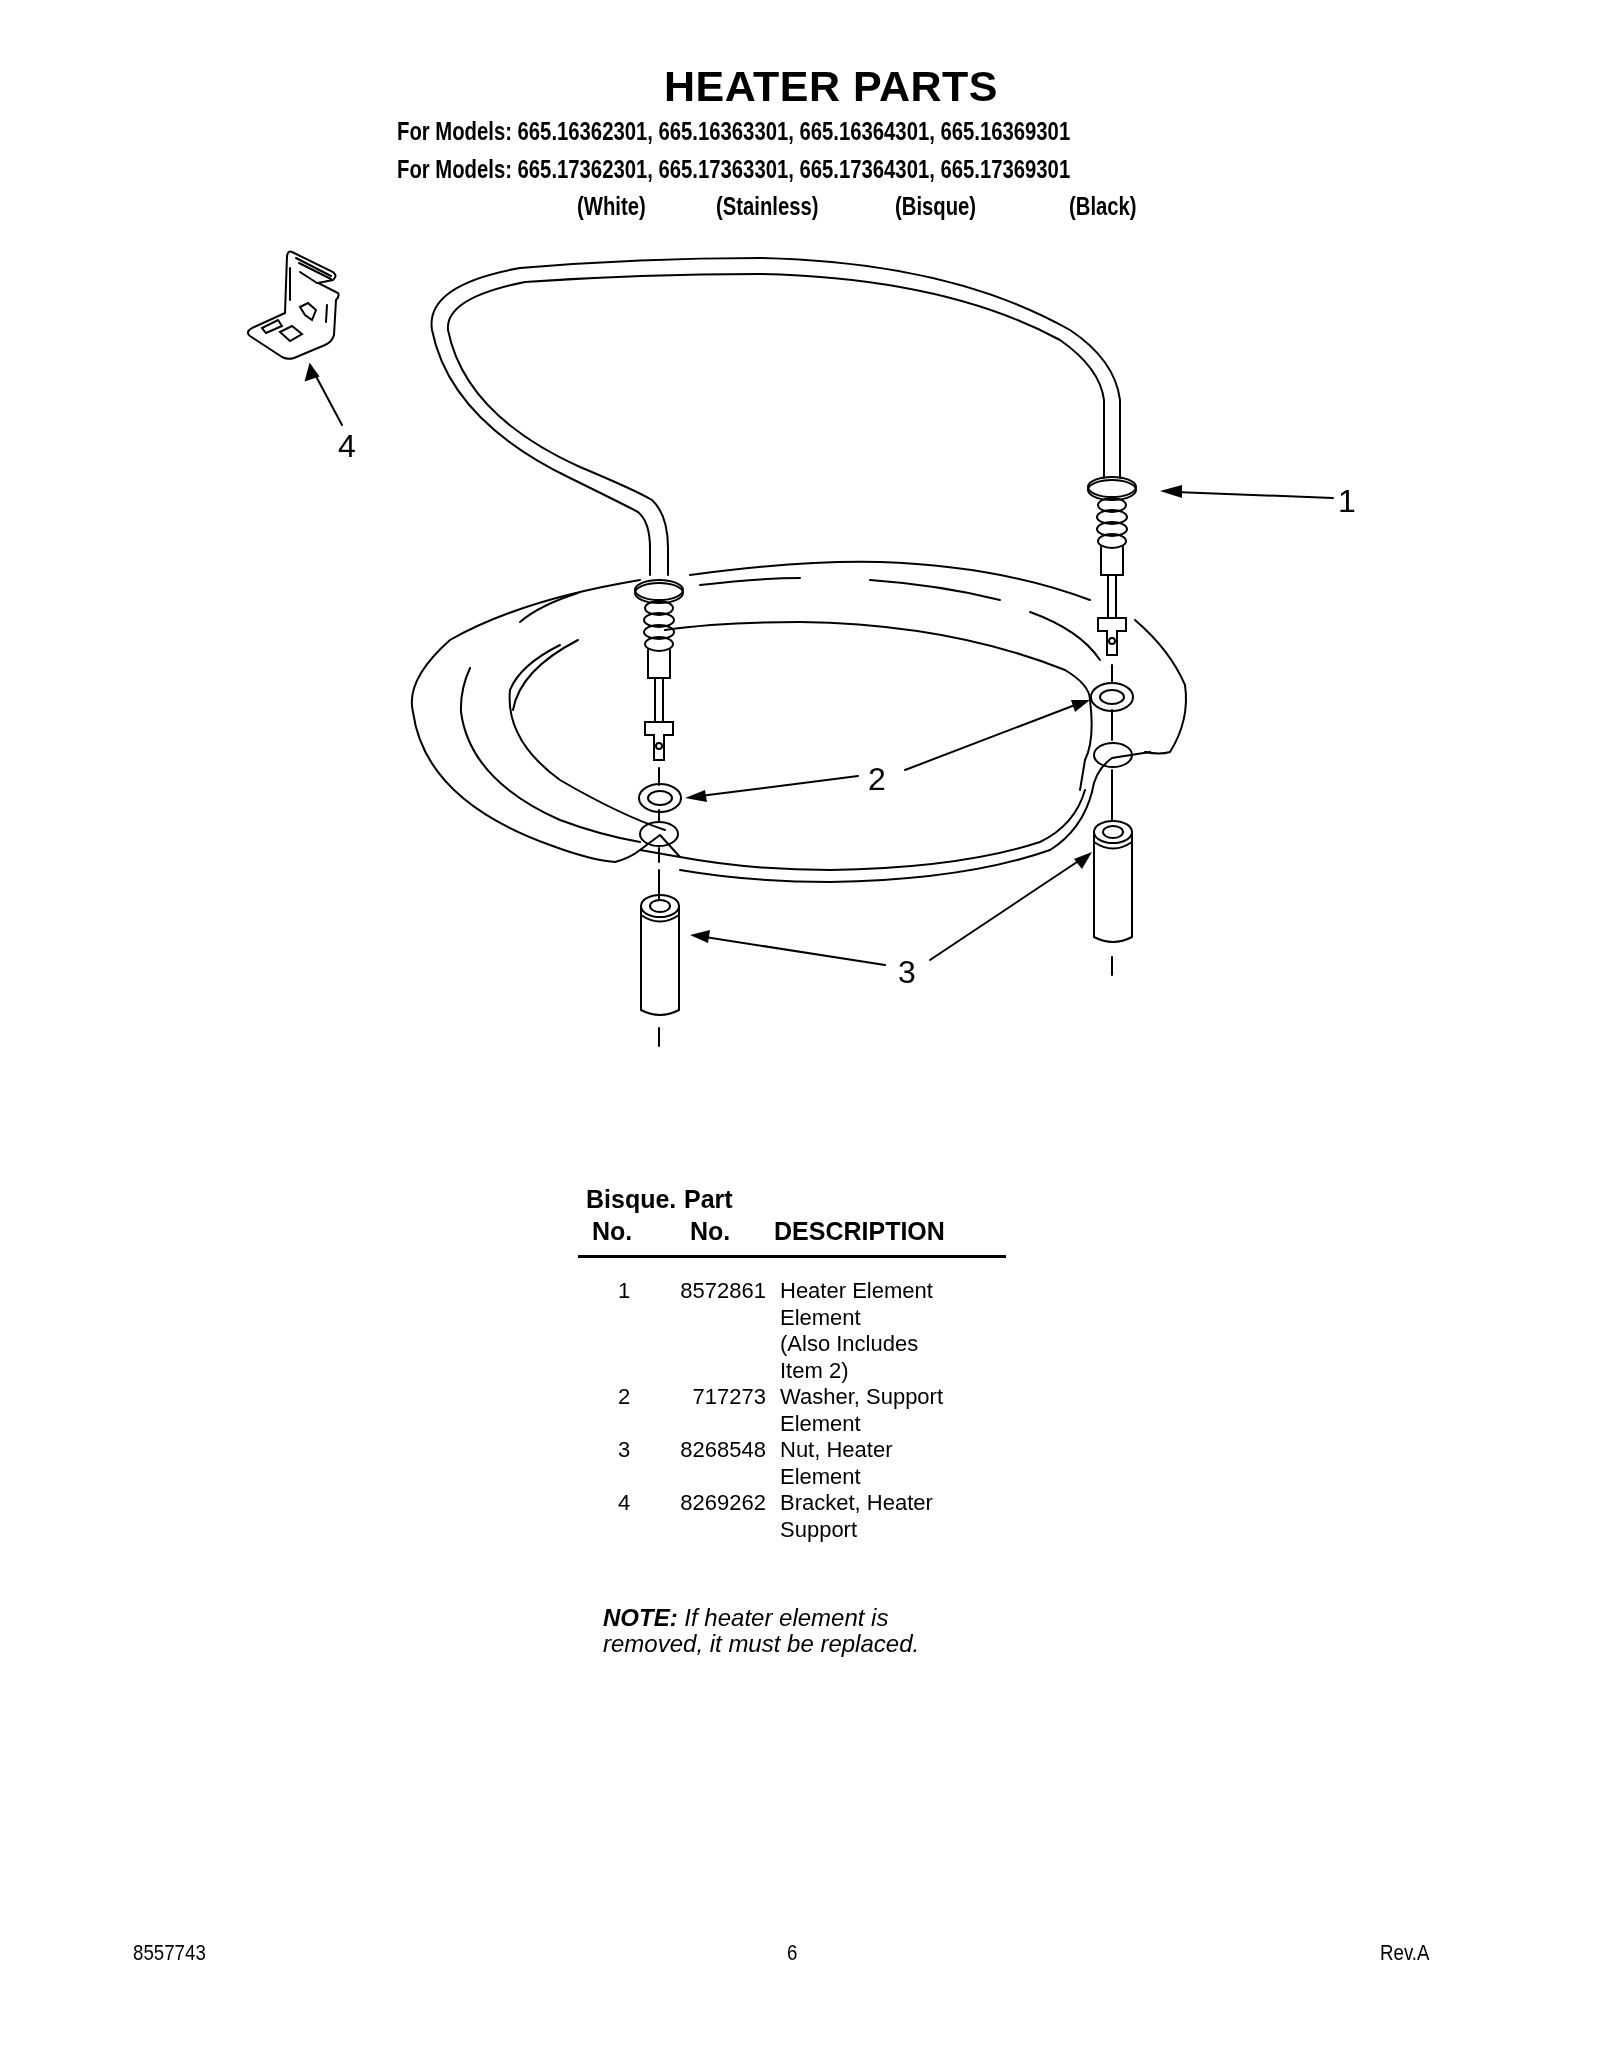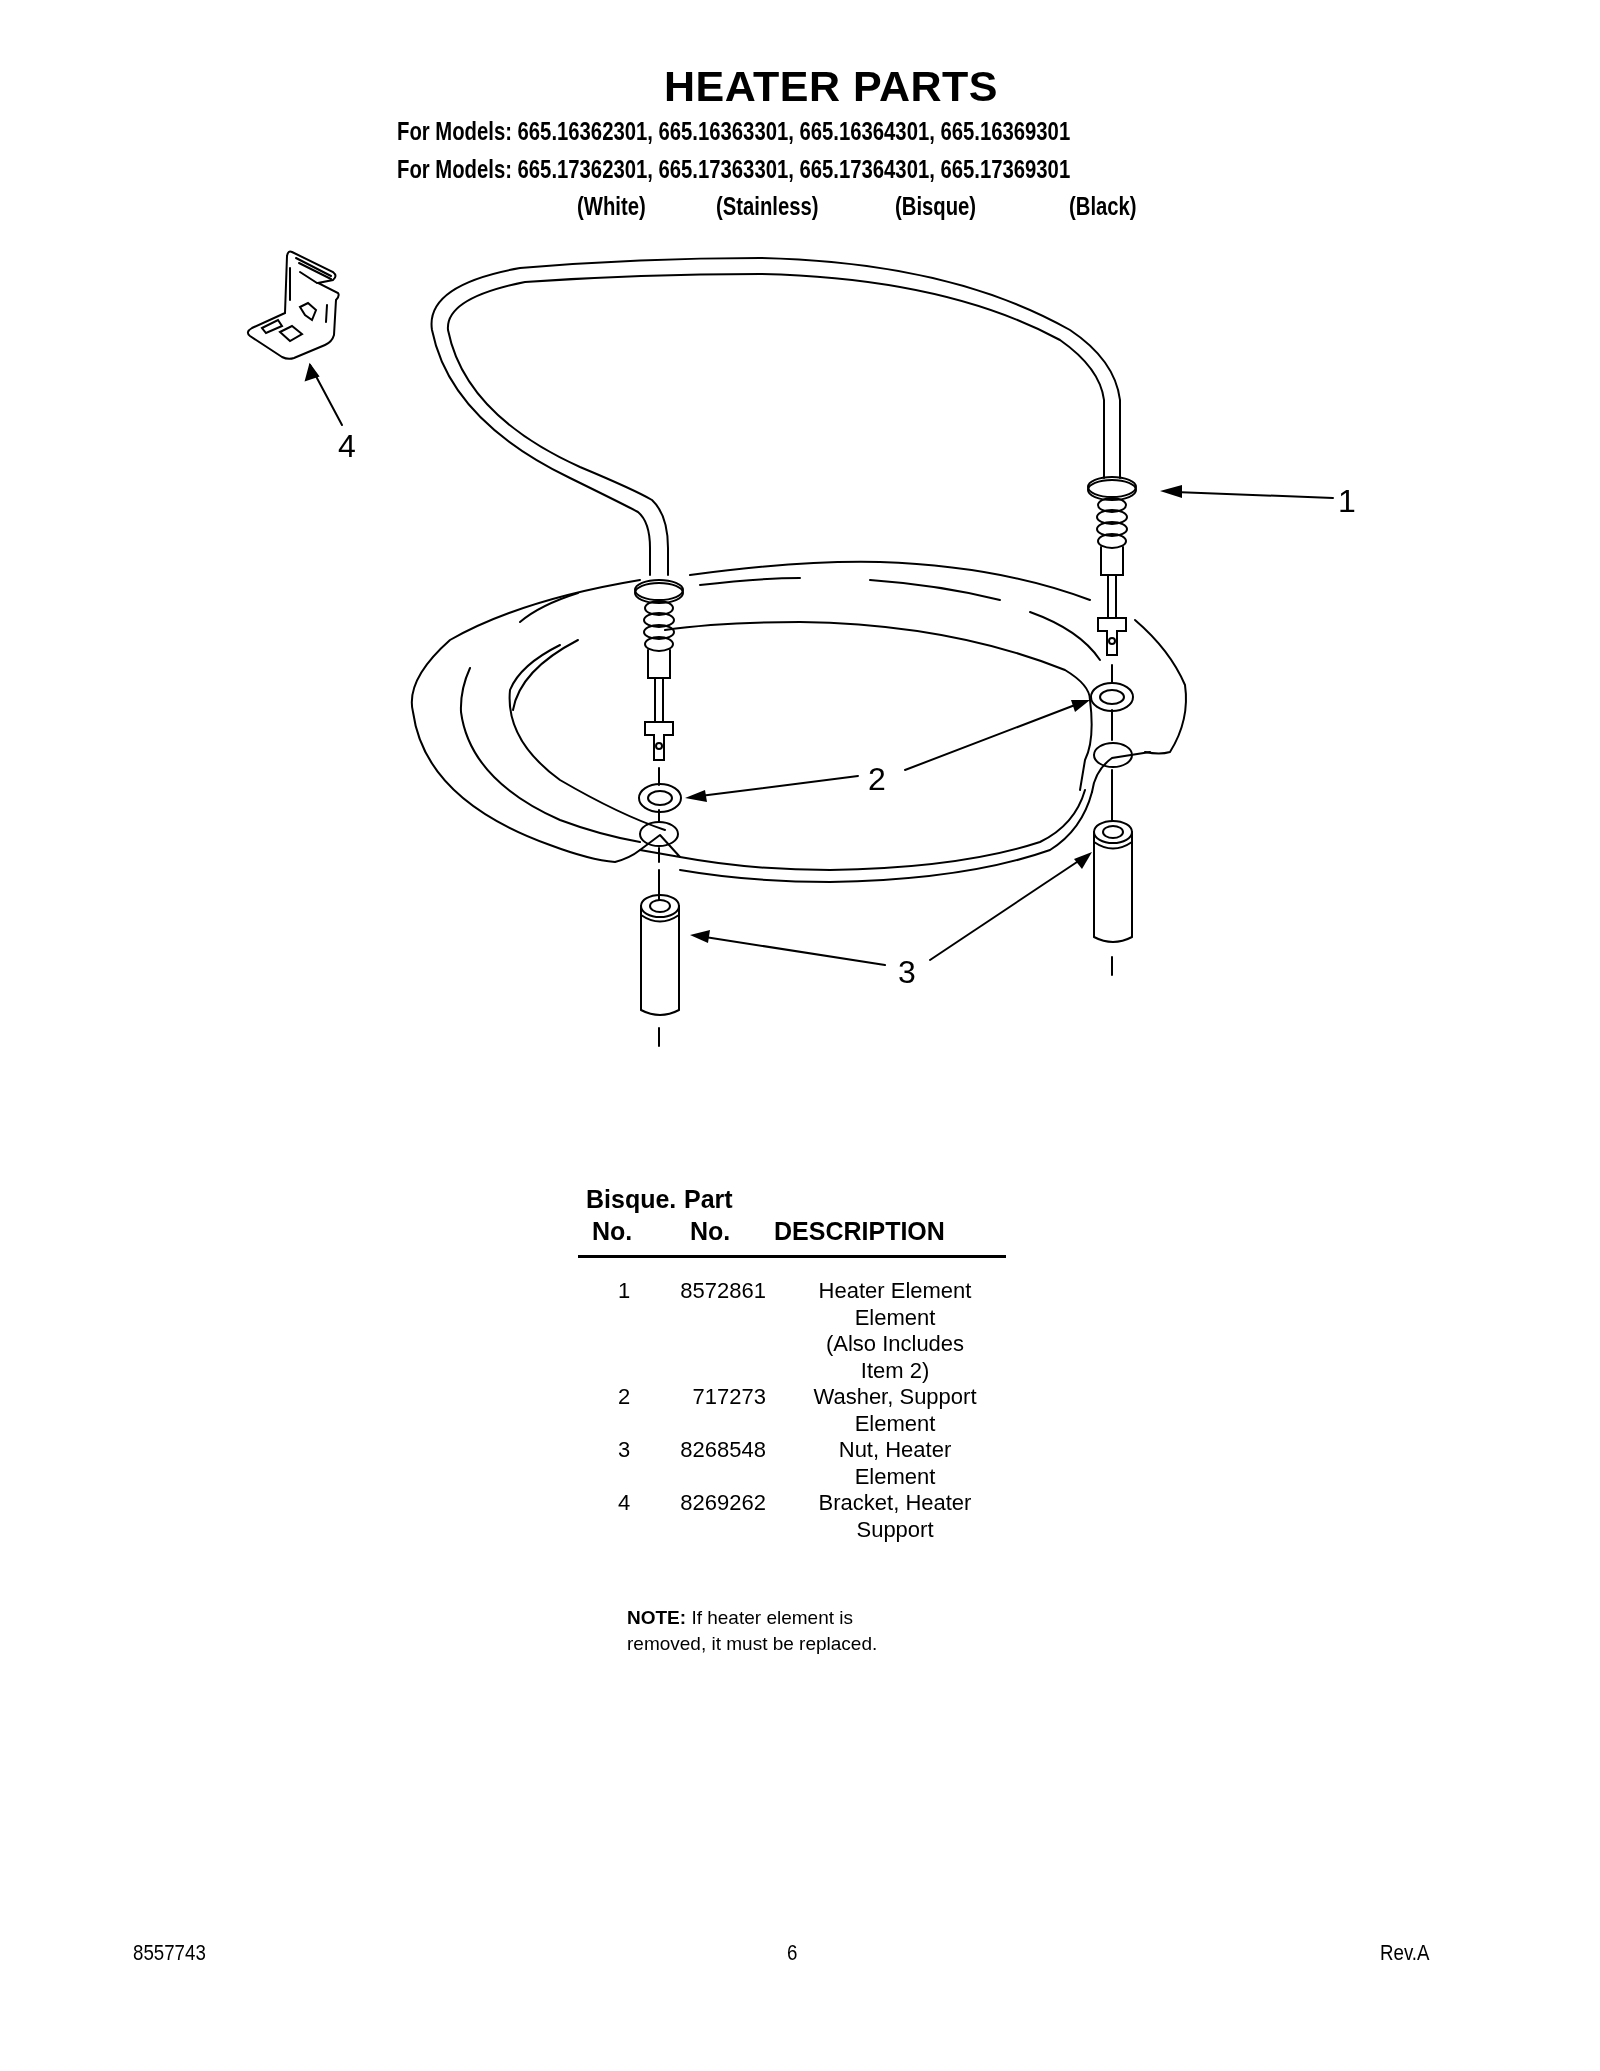--- a/index.html
+++ b/index.html
@@ -12,22 +12,22 @@
     .colors { top: 191px; font-weight: bold; font-size: 26px; transform: scaleX(0.78); transform-origin: left top; white-space: nowrap; }
     .diagram { left: 0; top: 0; width: 1600px; height: 1120px; }
     .callout { font-size: 32px; font-family: "Liberation Sans", sans-serif; }
     .table { left: 578px; top: 1185px; width: 430px; font-size: 22px; }
     .th { position: absolute; font-weight: bold; font-size: 25px; }
     .hr { position: absolute; left: 0; top: 70px; width: 428px; height: 3px; background: #000; }
     .row { position: absolute; left: 0; width: 430px; line-height: 26.5px; }
     .c-illus { position: absolute; left: 40px; width: 20px; text-align: left; }
     .c-part { position: absolute; left: 80px; width: 108px; text-align: right; }
     .c-desc { position: absolute; left: 202px; width: 230px; }
-    .c-desc span { display: block; text-align: center; }
-    .note { left: 627px; top: 1605px; font-size: 19px; line-height: 26px; width: 360px; }
+    .c-desc span { display: block; }
+    .note { left: 603px; top: 1605px; font-size: 24px; line-height: 26px; width: 360px; font-style: italic; }
     .note b { font-weight: bold; }
     .footer { top: 1940px; font-size: 22px; transform: scaleX(0.85); transform-origin: left top; }
     .f-left { left: 133px; }
     .f-center { left: 787px; }
     .f-right { left: 1380px; }
   </style>
 </head>
 <body>
 
 <div class="abs title">HEATER PARTS</div>

